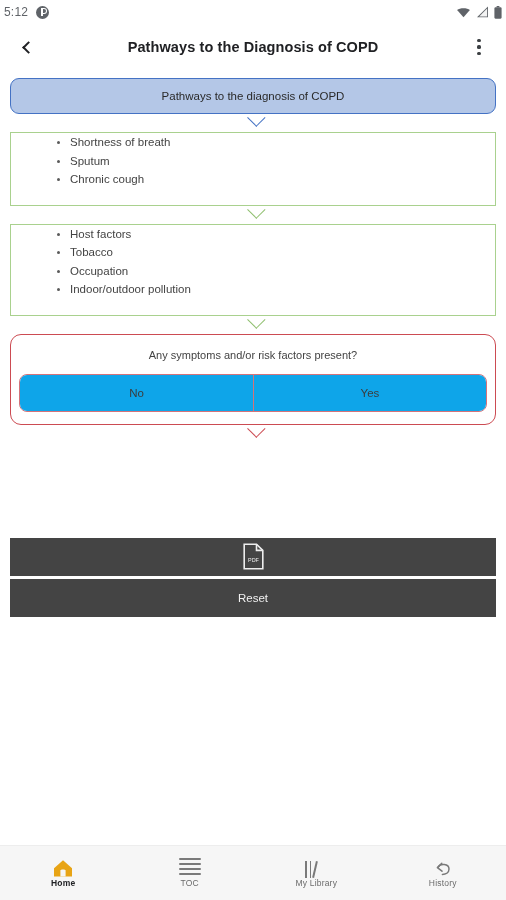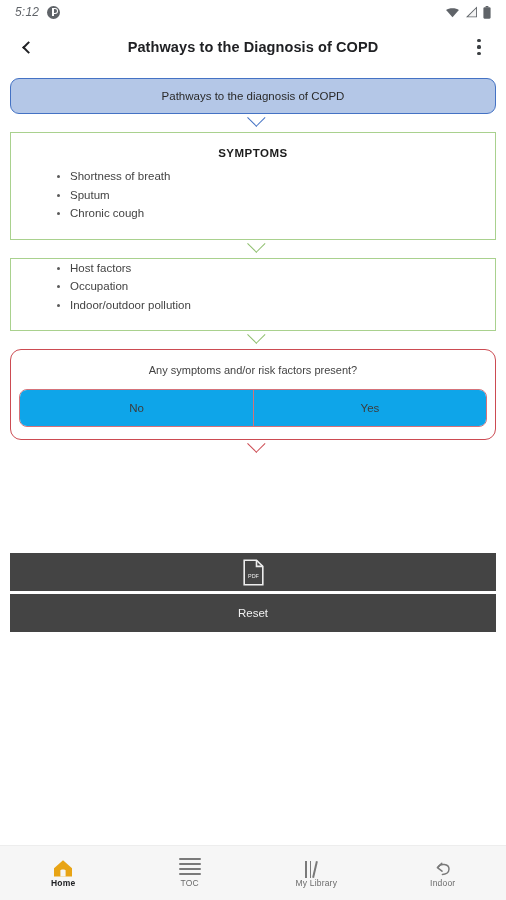--- a/index.html
+++ b/index.html
@@ -15,24 +15,23 @@
     background: #ffffff;
     display: flex;
     flex-direction: column;
   }
 
   
   .statusbar {
     height: 24px;
     display: flex;
     align-items: center;
-    padding: 0 15px;
+    padding: 0 4px;
     background: #ffffff;
     flex: 0 0 auto;
-    font-style: italic;
   }
   .sb-left { display: flex; align-items: center; gap: 8px; }
   .sb-time { font-size: 12px; color: #5f6368; letter-spacing: .2px; }
   .sb-badge {
     width: 13px; height: 13px; border-radius: 50%;
     background: #5f6368; position: relative;
   }
   .sb-badge::after {
     content: "";
     position: absolute; left: 5px; top: 2.5px;
@@ -269,34 +268,34 @@
   <div class="content">
 
     <div class="flow-box title-box">
       <span>Pathways to the diagnosis of COPD</span>
     </div>
     <div class="conn blue">
         <i></i>
       </div>
 
     <div class="flow-box grn-box">
-      <div class="sec-head">SYMPTOMS</div>
       <ul class="bullets">
         <li>Shortness of breath</li>
         <li>Sputum</li>
         <li>Chronic cough</li>
       </ul>
     </div>
     <div class="conn green">
         <i></i>
       </div>
 
     <div class="flow-box grn-box">
       <ul class="bullets">
         <li>Host factors</li>
+        <li>Tobacco</li>
         <li>Occupation</li>
         <li>Indoor/outdoor pollution</li>
       </ul>
     </div>
     <div class="conn green">
         <i></i>
       </div>
 
     <div class="flow-box red-box">
       <div class="q-text">Any symptoms and/or risk factors present?</div>
@@ -352,17 +351,17 @@
           <i class="slant"></i>
       </div>
       <div class="lbl">My Library</div>
     </div>
 
     <div class="navitem">
       <svg class="ic" viewBox="0 0 22 20">
         <path d="M6.2 9.3 C8 5 17 5.6 17 11 C17 14.6 13.6 16.4 10.4 16.4" fill="none" stroke="#7a7a7a" stroke-width="1.5" stroke-linecap="round"></path>
         <path d="M9.8 5.2 L5.4 9.6 L10 13.2" fill="none" stroke="#7a7a7a" stroke-width="1.5" stroke-linecap="round" stroke-linejoin="round"></path>
       </svg>
-      <div class="lbl">Indoor</div>
+      <div class="lbl">History</div>
     </div>
 
   </div>
 </div>
 
 </body></html>

